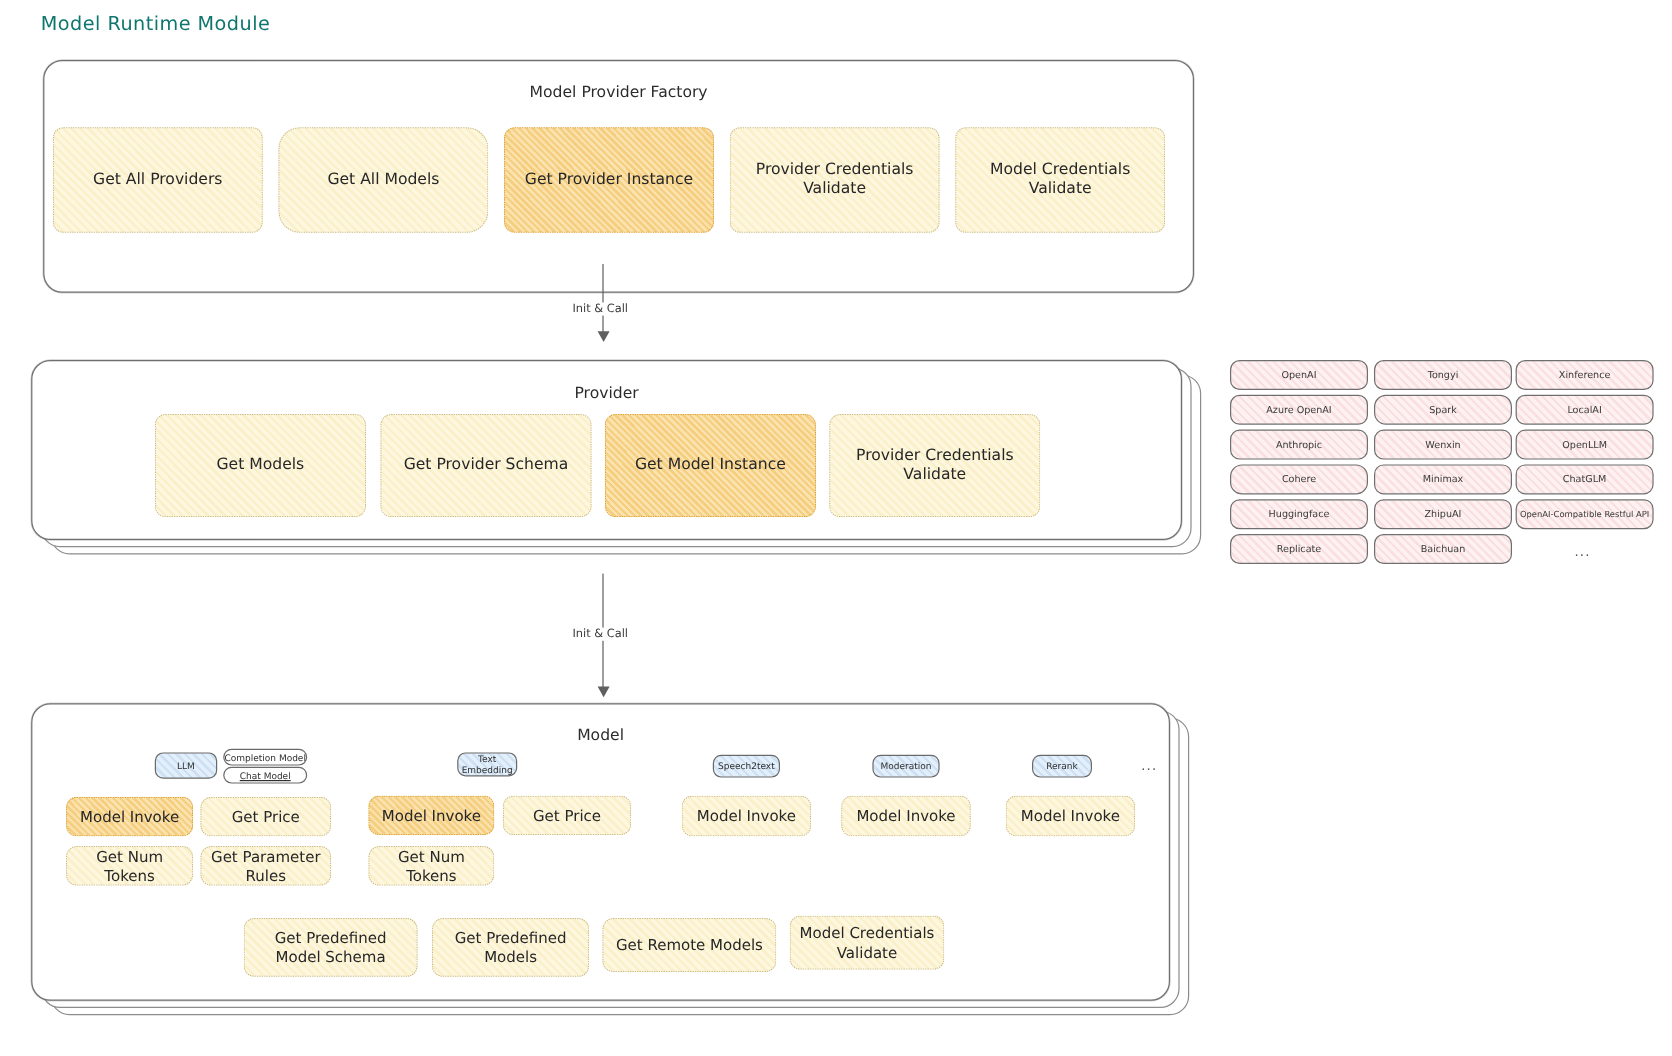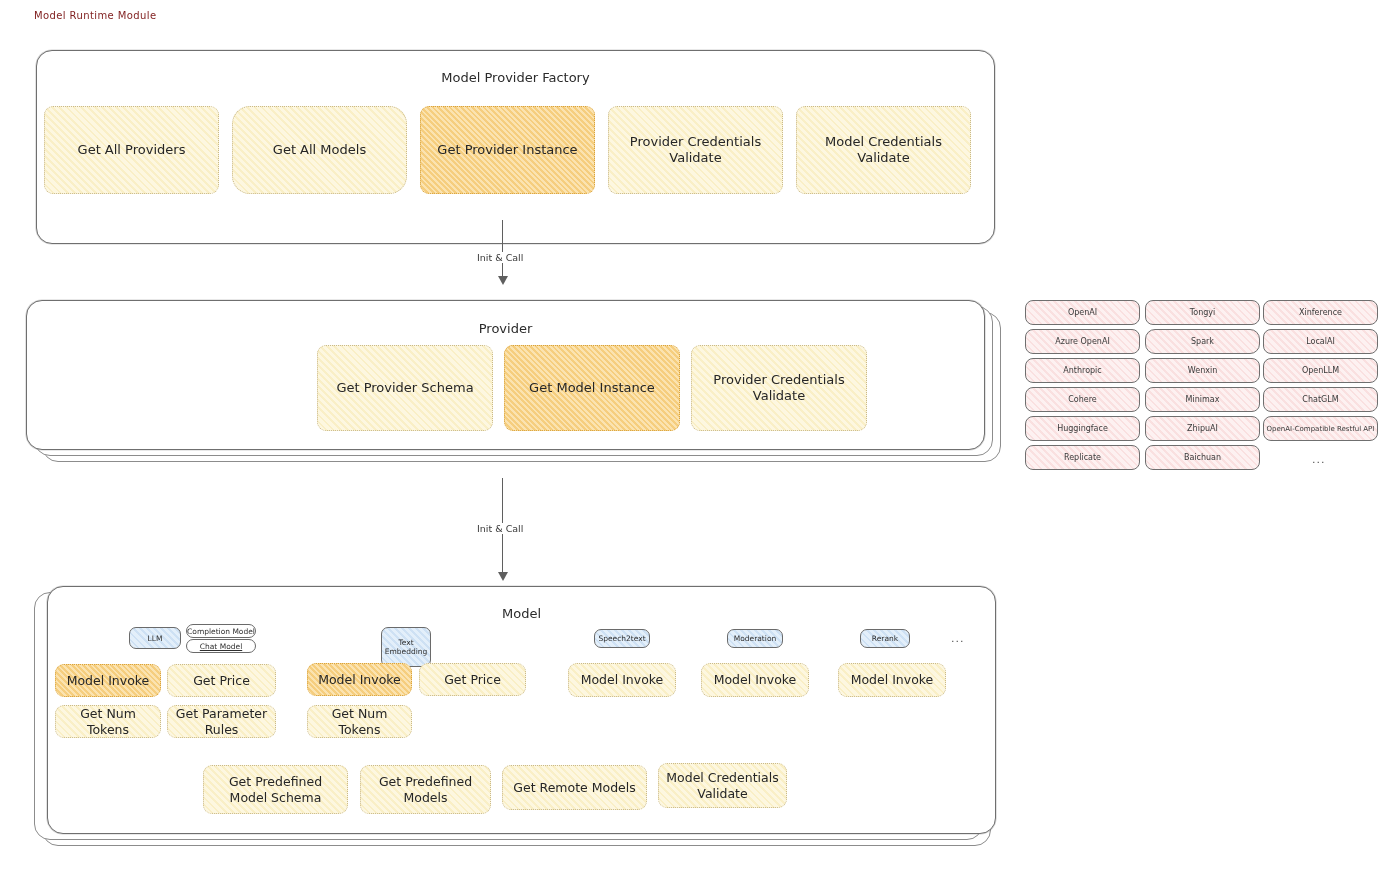--- a/index.html
+++ b/index.html
@@ -5,21 +5,21 @@
   html,body{margin:0;padding:0;background:#ffffff;}
   body{
     width:1393px;height:880px;position:relative;overflow:hidden;
     font-family:"DejaVu Sans","Liberation Sans",sans-serif;
     color:#2b2b2b;
   }
   .canvas{position:absolute;left:0;top:0;width:1393px;height:880px;}
 
   
   #diagram-title{
-    position:absolute;left:34px;top:10px;font-size:10px;letter-spacing:.4px;color:#7f1d1d;
+    position:absolute;left:34px;top:10px;font-size:16px;letter-spacing:.4px;color:#0f766e;
   }
 
   
   .group{
     position:absolute;background:#ffffff;border:1.4px solid #6f6f6f;
     border-radius:16px;box-sizing:border-box;
   }
   .group.sketch{
     box-shadow:0 0 0 0.6px rgba(120,120,120,.35);
   }
@@ -100,28 +100,29 @@
 
   <div class="arrow-line" style="left:502px;top:220px;height:60px;"></div>
   <div class="arrow-head" style="left:498px;top:276px;"></div>
   <div class="arrow-label" style="left:473px;top:252px;">Init &amp; Call</div>
 
   <div class="stack" style="left:42px;top:312px;width:959px;height:150px;"></div>
   <div class="stack" style="left:34px;top:306px;width:959px;height:150px;"></div>
   <div class="group sketch" style="left:26px;top:300px;width:959px;height:150px;">
     <div class="group-title" style="top:20px;">Provider</div>
   </div>
+  <div class="cell big" style="left:129px;top:345px;width:176px;height:86px;">Get Models</div>
   <div class="cell big" style="left:317px;top:345px;width:176px;height:86px;">Get Provider Schema</div>
   <div class="cell big hl" style="left:504px;top:345px;width:176px;height:86px;">Get Model Instance</div>
   <div class="cell big" style="left:691px;top:345px;width:176px;height:86px;">Provider Credentials Validate</div>
 
   <div class="pchip" style="left:1025px;top:300px;width:115px;height:25px;">OpenAI</div>
   <div class="pchip" style="left:1025px;top:329px;width:115px;height:25px;">Azure OpenAI</div>
   <div class="pchip" style="left:1025px;top:358px;width:115px;height:25px;">Anthropic</div>
-  <div class="pchip" style="left:1025px;top:387px;width:115px;height:25px;">Cohere</div>
+  <div class="pchip" style="left:1025px;top:387px;width:115px;height:25px;border-radius:10px;">Cohere</div>
   <div class="pchip" style="left:1025px;top:416px;width:115px;height:25px;">Huggingface</div>
   <div class="pchip" style="left:1025px;top:445px;width:115px;height:25px;">Replicate</div>
 
   <div class="pchip" style="left:1145px;top:300px;width:115px;height:25px;">Tongyi</div>
   <div class="pchip" style="left:1145px;top:329px;width:115px;height:25px;border-radius:10px;">Spark</div>
   <div class="pchip" style="left:1145px;top:358px;width:115px;height:25px;">Wenxin</div>
   <div class="pchip" style="left:1145px;top:387px;width:115px;height:25px;">Minimax</div>
   <div class="pchip" style="left:1145px;top:416px;width:115px;height:25px;">ZhipuAI</div>
   <div class="pchip" style="left:1145px;top:445px;width:115px;height:25px;">Baichuan</div>
 
@@ -131,28 +132,28 @@
   <div class="pchip" style="left:1263px;top:387px;width:115px;height:25px;">ChatGLM</div>
   <div class="pchip" style="left:1263px;top:416px;width:115px;height:25px;font-size:7px;">OpenAI-Compatible Restful API</div>
   <div class="pdots" style="left:1312px;top:453px;">...</div>
 
   <div class="arrow-line" style="left:502px;top:478px;height:100px;"></div>
   <div class="arrow-head" style="left:498px;top:572px;"></div>
   <div class="arrow-label" style="left:473px;top:523px;">Init &amp; Call</div>
 
   <div class="stack" style="left:42px;top:598px;width:949px;height:248px;"></div>
   <div class="stack" style="left:34px;top:592px;width:949px;height:248px;"></div>
-  <div class="group sketch" style="left:26px;top:586px;width:949px;height:248px;margin-left:21px;">
+  <div class="group sketch" style="left:26px;top:586px;width:949px;height:248px;">
     <div class="group-title" style="top:19px;">Model</div>
   </div>
 
   <div class="tchip" style="left:129px;top:627px;width:52px;height:22px;">LLM</div>
   <div class="tchip plain" style="left:186px;top:624px;width:70px;height:14px;">Completion Model</div>
   <div class="tchip plain" style="left:186px;top:639px;width:70px;height:14px;text-decoration:underline;">Chat Model</div>
-  <div class="tchip" style="left:381px;top:627px;width:50px;height:40px;">Text Embedding</div>
+  <div class="tchip" style="left:381px;top:627px;width:50px;height:20px;">Text Embedding</div>
   <div class="tchip" style="left:594px;top:629px;width:56px;height:19px;">Speech2text</div>
   <div class="tchip" style="left:727px;top:629px;width:56px;height:19px;">Moderation</div>
   <div class="tchip" style="left:860px;top:629px;width:50px;height:19px;">Rerank</div>
   <div class="mdots" style="left:951px;top:632px;">...</div>
 
   <div class="cell hl" style="left:55px;top:664px;width:106px;height:33px;">Model Invoke</div>
   <div class="cell" style="left:167px;top:664px;width:109px;height:33px;">Get Price</div>
   <div class="cell" style="left:55px;top:705px;width:106px;height:33px;">Get Num Tokens</div>
   <div class="cell" style="left:167px;top:705px;width:109px;height:33px;">Get Parameter Rules</div>
 

